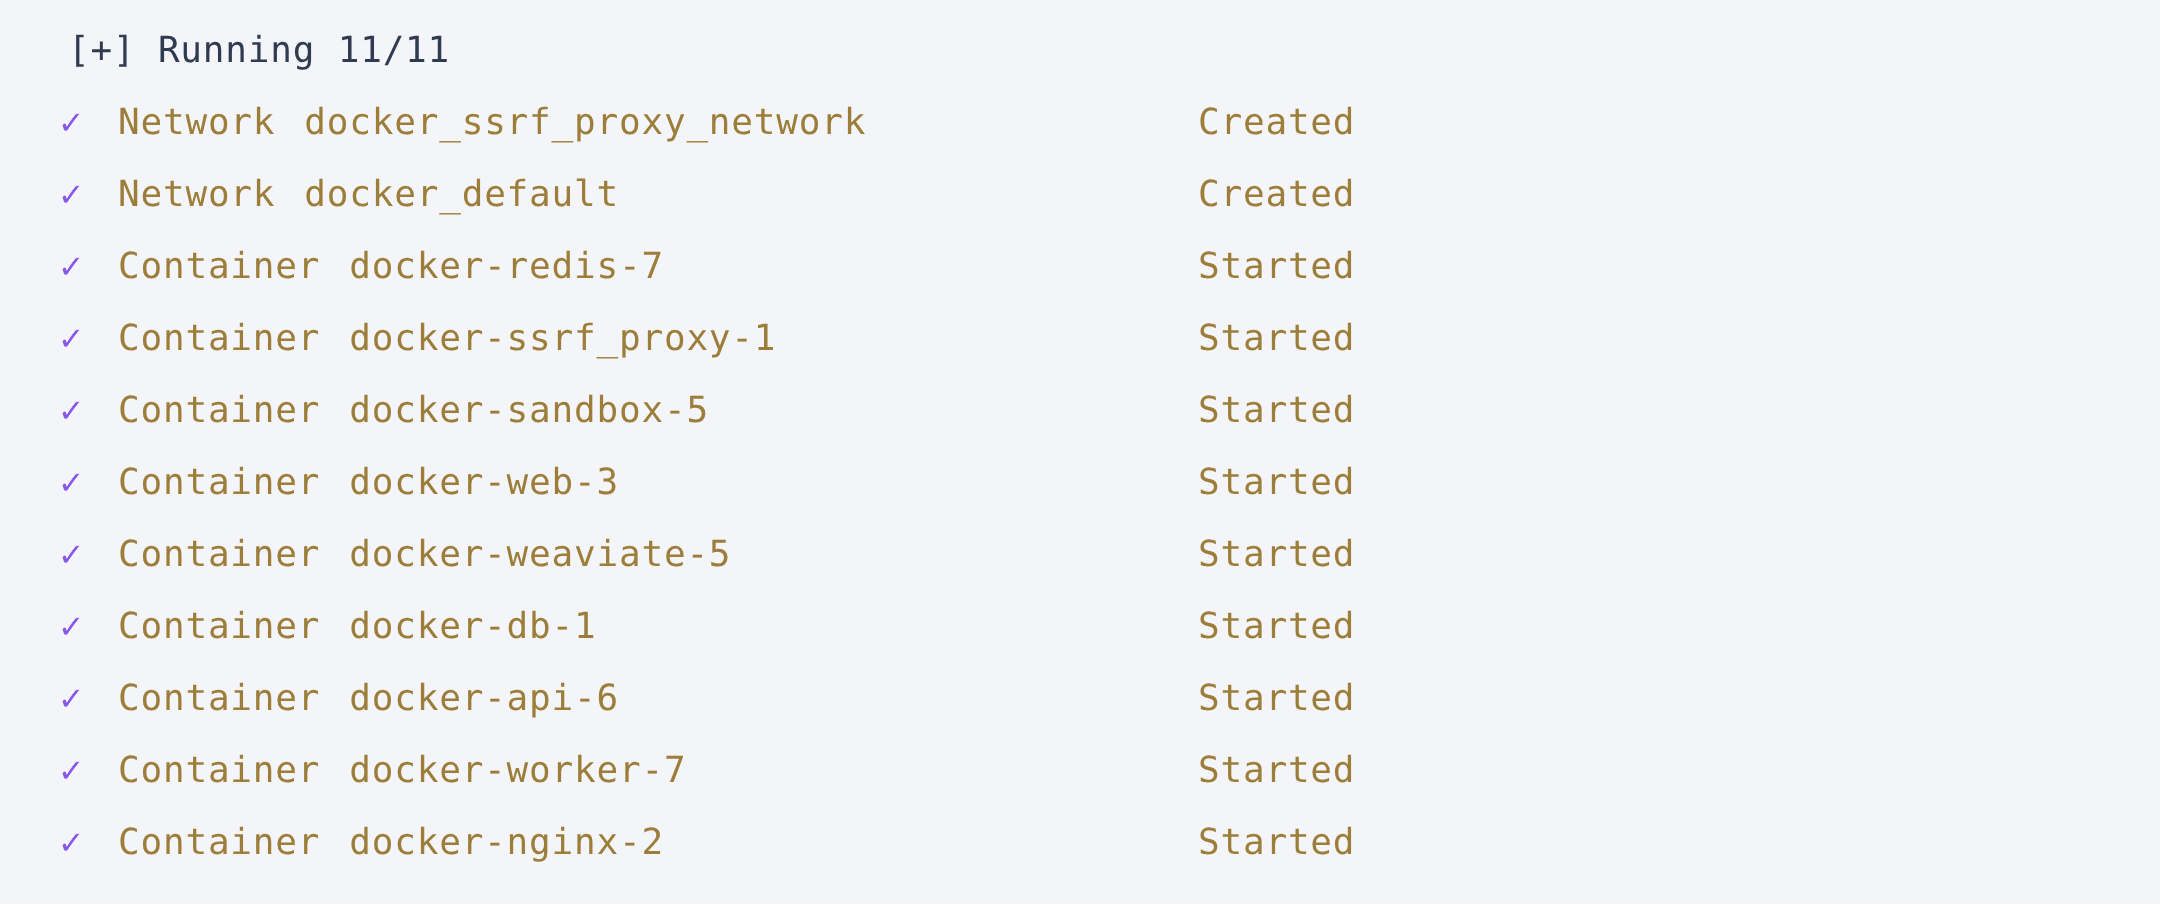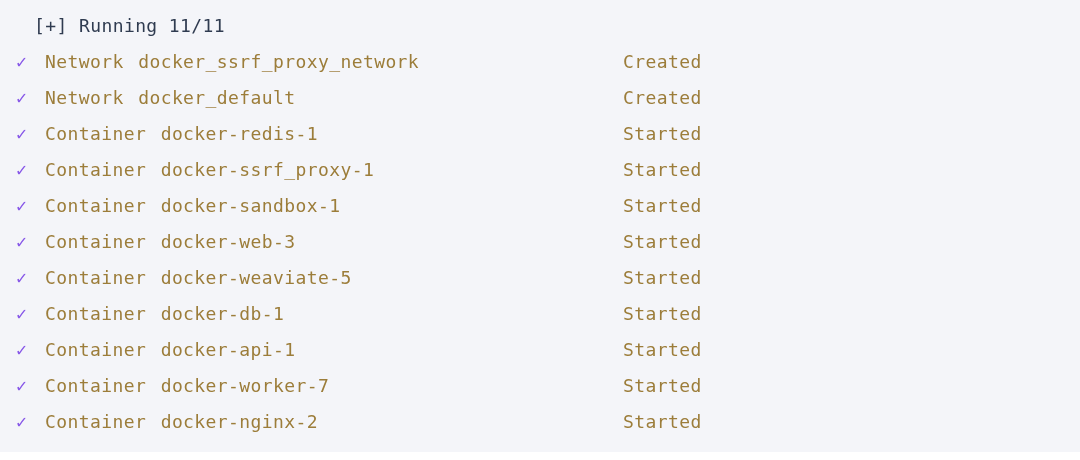--- a/index.html
+++ b/index.html
@@ -31,60 +31,60 @@
     letter-spacing: 0.4px;
     padding-top: 8px;
     white-space: nowrap;
   }
   .header-line {
     padding-left: 34px;
     color: var(--header-color);
   }
   .row {
     position: relative;
-    padding-left: 16px;
+    padding-left: 30px;
     color: var(--text-color);
   }
   .check {
     display: inline-block;
     width: 29px;
     color: var(--check-color);
   }
   .kind {
     margin-right: 14.5px;
   }
   .status {
     position: absolute;
-    left: 623px;
+    left: 599px;
     top: 0;
   }
 </style>
 </head>
 <body>
 
 <div class="viewport">
   <div class="terminal">
     <div class="header-line">[+] Running 11/11</div>
     <div id="rows">
   <div class="row"><span class="check">✓</span><span class="kind">Network</span><span class="name">docker_ssrf_proxy_network</span><span class="status">Created</span></div>
 
   <div class="row"><span class="check">✓</span><span class="kind">Network</span><span class="name">docker_default</span><span class="status">Created</span></div>
 
-  <div class="row"><span class="check">✓</span><span class="kind">Container</span><span class="name">docker-redis-1</span><span class="status">Started</span></div>
+  <div class="row"><span class="check">✓</span><span class="kind">Container</span><span class="name">docker-redis-7</span><span class="status">Started</span></div>
 
   <div class="row"><span class="check">✓</span><span class="kind">Container</span><span class="name">docker-ssrf_proxy-1</span><span class="status">Started</span></div>
 
-  <div class="row"><span class="check">✓</span><span class="kind">Container</span><span class="name">docker-sandbox-1</span><span class="status">Started</span></div>
+  <div class="row"><span class="check">✓</span><span class="kind">Container</span><span class="name">docker-sandbox-5</span><span class="status">Started</span></div>
 
   <div class="row"><span class="check">✓</span><span class="kind">Container</span><span class="name">docker-web-3</span><span class="status">Started</span></div>
 
   <div class="row"><span class="check">✓</span><span class="kind">Container</span><span class="name">docker-weaviate-5</span><span class="status">Started</span></div>
 
   <div class="row"><span class="check">✓</span><span class="kind">Container</span><span class="name">docker-db-1</span><span class="status">Started</span></div>
 
-  <div class="row"><span class="check">✓</span><span class="kind">Container</span><span class="name">docker-api-1</span><span class="status">Started</span></div>
+  <div class="row"><span class="check">✓</span><span class="kind">Container</span><span class="name">docker-api-6</span><span class="status">Started</span></div>
 
   <div class="row"><span class="check">✓</span><span class="kind">Container</span><span class="name">docker-worker-7</span><span class="status">Started</span></div>
 
   <div class="row"><span class="check">✓</span><span class="kind">Container</span><span class="name">docker-nginx-2</span><span class="status">Started</span></div>
 </div>
   </div>
 </div>
 
 </body></html>

